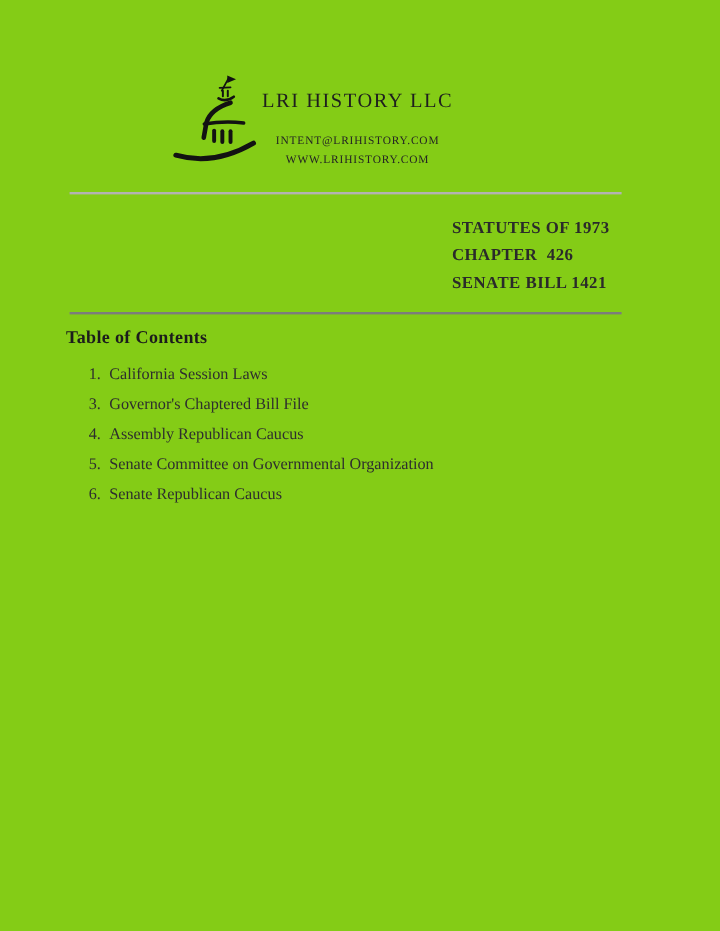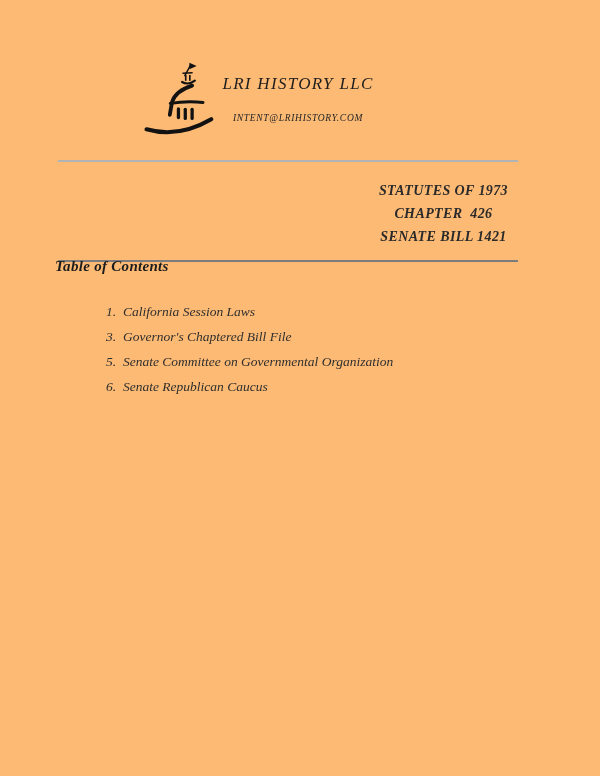--- a/index.html
+++ b/index.html
@@ -4,21 +4,21 @@
 <style>
   html, body { margin: 0; padding: 0; }
   body {
     width: 600px; height: 776px;
     background: #ffffff;
     font-family: "Liberation Serif", "DejaVu Serif", serif;
     color: #262626;
     position: relative;
     overflow: hidden;
   }
-  .page { position: absolute; inset: 0; background: #fdba74; font-style: italic; }
+  .page { position: absolute; inset: 0; background: #84cc16; }
 
   
   .logo {
     position: absolute; left: 142px; top: 60px;
     width: 82px; height: 84px;
   }
   .hdr-text {
     position: absolute; left: 173px; top: 74px;
     width: 250px; text-align: center;
   }
@@ -35,36 +35,36 @@
   .contact-block { margin-top: 17px; }
 
   
   .rule { position: absolute; left: 58px; width: 460px; height: 2px; }
   .rule-top { top: 160px; background: #b3b3b3; }
   .rule-bottom { top: 260px; background: #7c7c7c; }
 
   
   .ref {
     position: absolute; right: 92px; top: 179px;
-    text-align: center;
+    text-align: left;
   }
   .ref-line {
     font-weight: bold; font-size: 14px; line-height: 23px;
     letter-spacing: 0.4px; color: #2a2a2a;
     white-space: pre; 
   }
 
   
   .toc-title {
-    position: absolute; left: 55px; top: 258px;
+    position: absolute; left: 55px; top: 274px;
     font-weight: bold; font-size: 15px; letter-spacing: 0.3px;
     color: #1c1c1c;
   }
   .toc-list { position: absolute; left: 0; top: 304px; width: 600px; }
-  .toc-row { height: 25px; font-size: 13.5px; color: #2e2e2e; white-space: nowrap; padding-left: 32px; }
+  .toc-row { height: 25px; font-size: 13.5px; color: #2e2e2e; white-space: nowrap; }
   .toc-num {
     display: inline-block; width: 29px; margin-left: 55px;
     text-align: right;
   }
   .toc-label { margin-left: 7px; }
 
   svg .stroke { fill: none; stroke: #121212; stroke-linecap: round; }
 </style>
 </head>
 <body>
@@ -92,20 +92,21 @@
       <path class="stroke" d="M55 53 L55 63" stroke-width="3.6"></path>
 
       <path class="stroke" d="M5 75 Q 40 85, 76 64" stroke-width="4.6"></path>
     </svg>
   </div>
 
   <div class="hdr-text">
     <div class="company">LRI HISTORY LLC</div>
     <div class="contact-block">
       <div class="contact-line">INTENT@LRIHISTORY.COM</div>
+      <div class="contact-line">WWW.LRIHISTORY.COM</div>
     </div>
   </div>
 
   <div class="rule rule-top"></div>
 
   <div class="ref">
     <div class="ref-line">STATUTES OF 1973</div>
     <div class="ref-line">CHAPTER  426</div>
     <div class="ref-line">SENATE BILL 1421</div>
   </div>
@@ -115,20 +116,23 @@
   <div class="toc-title">Table of Contents</div>
 
   <div class="toc-list">
     <div class="toc-row">
       <span class="toc-num">1.</span><span class="toc-label">California Session Laws</span>
     </div>
     <div class="toc-row">
       <span class="toc-num">3.</span><span class="toc-label">Governor's Chaptered Bill File</span>
     </div>
     <div class="toc-row">
+      <span class="toc-num">4.</span><span class="toc-label">Assembly Republican Caucus</span>
+    </div>
+    <div class="toc-row">
       <span class="toc-num">5.</span><span class="toc-label">Senate Committee on Governmental Organization</span>
     </div>
     <div class="toc-row">
       <span class="toc-num">6.</span><span class="toc-label">Senate Republican Caucus</span>
     </div>
   </div>
 
 </div>
 
 </body></html>

